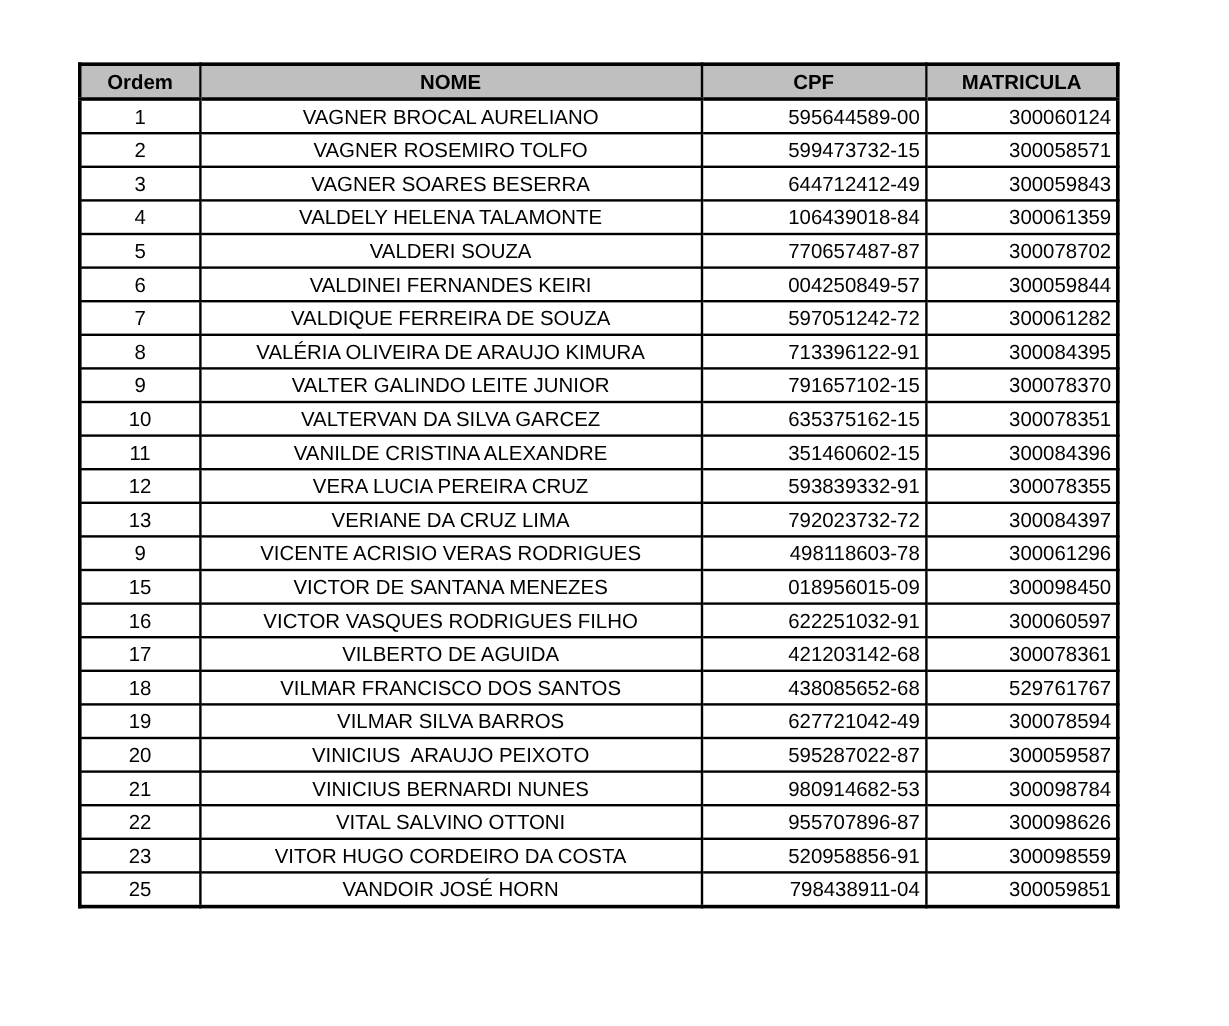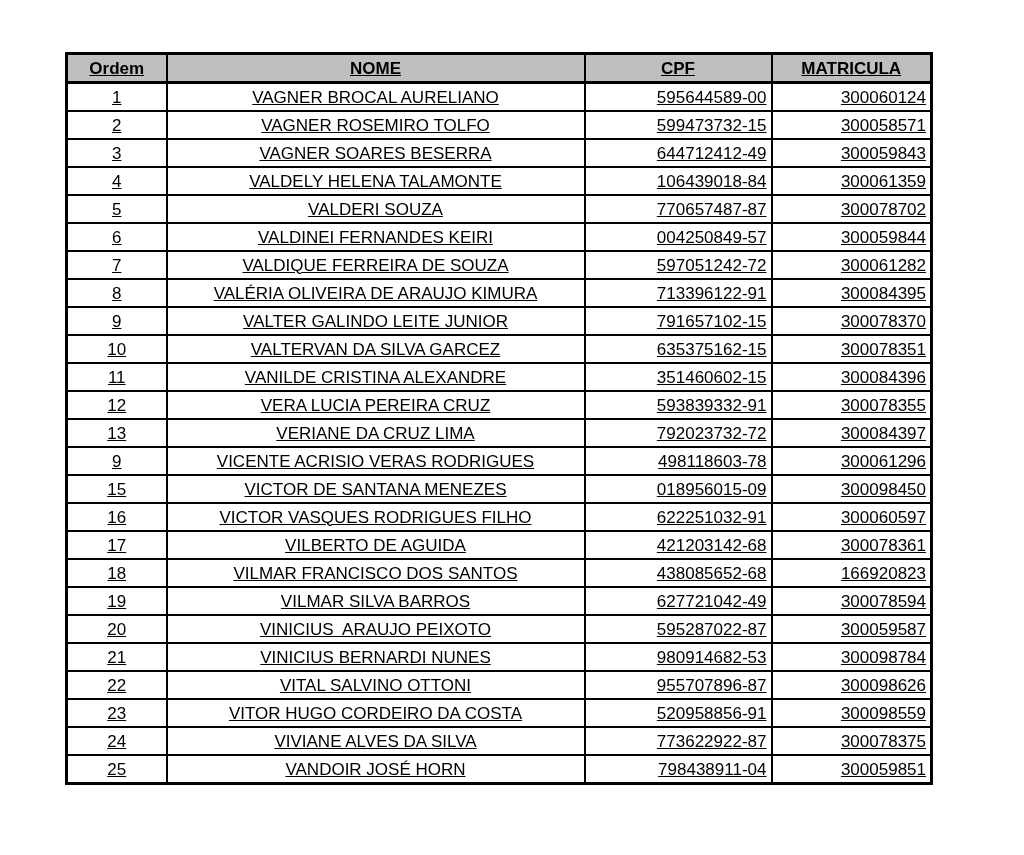--- a/index.html
+++ b/index.html
@@ -20,21 +20,20 @@
   }
   table.roster {
     position: absolute;
     left: 65px;
     top: 52px;
     width: 865px;
     border-collapse: collapse;
     table-layout: fixed;
     font-size: 17px;
     line-height: 1;
-    text-decoration: underline;
   }
   table.roster th,
   table.roster td {
     border: 2px solid var(--border-color, #000000);
     height: 26px;
     padding: 0 4px;
     overflow: hidden;
     vertical-align: middle;
   }
   table.roster thead th {
@@ -174,21 +173,21 @@
         <tr>
           <td class="col-ordem">17</td>
           <td class="col-nome">VILBERTO DE AGUIDA</td>
           <td class="col-cpf">421203142-68</td>
           <td class="col-matricula">300078361</td>
         </tr>
         <tr>
           <td class="col-ordem">18</td>
           <td class="col-nome">VILMAR FRANCISCO DOS SANTOS</td>
           <td class="col-cpf">438085652-68</td>
-          <td class="col-matricula">166920823</td>
+          <td class="col-matricula">529761767</td>
         </tr>
         <tr>
           <td class="col-ordem">19</td>
           <td class="col-nome">VILMAR SILVA BARROS</td>
           <td class="col-cpf">627721042-49</td>
           <td class="col-matricula">300078594</td>
         </tr>
         <tr>
           <td class="col-ordem">20</td>
           <td class="col-nome">VINICIUS  ARAUJO PEIXOTO</td>
@@ -205,26 +204,20 @@
           <td class="col-ordem">22</td>
           <td class="col-nome">VITAL SALVINO OTTONI</td>
           <td class="col-cpf">955707896-87</td>
           <td class="col-matricula">300098626</td>
         </tr>
         <tr>
           <td class="col-ordem">23</td>
           <td class="col-nome">VITOR HUGO CORDEIRO DA COSTA</td>
           <td class="col-cpf">520958856-91</td>
           <td class="col-matricula">300098559</td>
-        </tr>
-        <tr>
-          <td class="col-ordem">24</td>
-          <td class="col-nome">VIVIANE ALVES DA SILVA</td>
-          <td class="col-cpf">773622922-87</td>
-          <td class="col-matricula">300078375</td>
         </tr>
         <tr>
           <td class="col-ordem">25</td>
           <td class="col-nome">VANDOIR JOSÉ HORN</td>
           <td class="col-cpf">798438911-04</td>
           <td class="col-matricula">300059851</td>
         </tr>
       </tbody>
   </table>
 </div>

